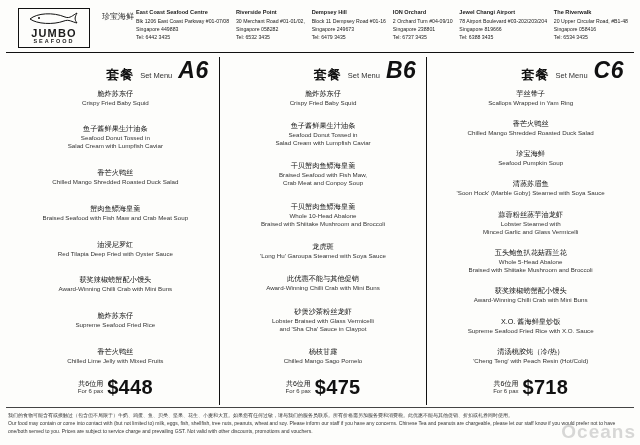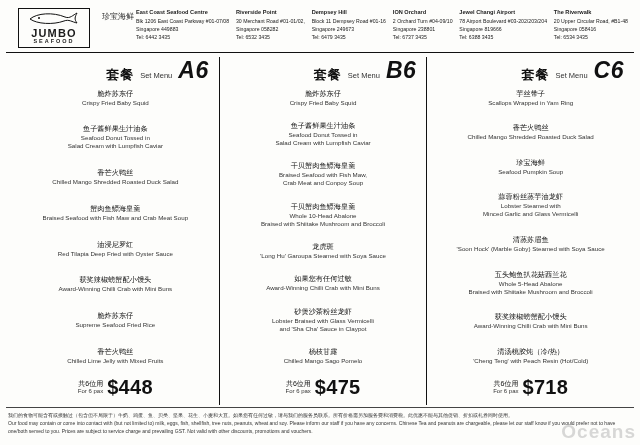--- a/index.html
+++ b/index.html
@@ -336,21 +336,21 @@
         </div>
         <div class="item">
           <div class="cn">干贝蟹肉鱼鳔海皇羹</div>
           <div class="en">Whole 10-Head Abalone<br>Braised with Shiitake Mushroom and Broccoli</div>
         </div>
         <div class="item">
           <div class="cn">龙虎斑</div>
           <div class="en">'Long Hu' Garoupa Steamed with Soya Sauce</div>
         </div>
         <div class="item">
-          <div class="cn">如果您有任何过敏</div>
+          <div class="cn">此优惠不能与其他促销</div>
           <div class="en">Award-Winning Chilli Crab with Mini Buns</div>
         </div>
         <div class="item">
           <div class="cn">砂煲沙茶粉丝龙虾</div>
           <div class="en">Lobster Braised with Glass Vermicelli<br>and 'Sha Cha' Sauce in Claypot</div>
         </div>
         <div class="item">
           <div class="cn">杨枝甘露</div>
           <div class="en">Chilled Mango Sago Pomelo</div>
         </div>
@@ -377,34 +377,38 @@
         </div>
         <div class="item">
           <div class="cn">香芒火鸭丝</div>
           <div class="en">Chilled Mango Shredded Roasted Duck Salad</div>
         </div>
         <div class="item">
           <div class="cn">珍宝海鲜</div>
           <div class="en">Seafood Pumpkin Soup</div>
         </div>
         <div class="item">
+          <div class="cn">清蒸苏眉鱼</div>
+          <div class="en">'Soon Hock' (Marble Goby) Steamed with Soya Sauce</div>
+        </div>
+        <div class="item">
           <div class="cn">蒜蓉粉丝蒸芋油龙虾</div>
           <div class="en">Lobster Steamed with<br>Minced Garlic and Glass Vermicelli</div>
         </div>
         <div class="item">
-          <div class="cn">清蒸苏眉鱼</div>
-          <div class="en">'Soon Hock' (Marble Goby) Steamed with Soya Sauce</div>
-        </div>
-        <div class="item">
           <div class="cn">五头鲍鱼扒花菇西兰花</div>
           <div class="en">Whole 5-Head Abalone<br>Braised with Shiitake Mushroom and Broccoli</div>
         </div>
         <div class="item">
           <div class="cn">获奖辣椒螃蟹配小馒头</div>
           <div class="en">Award-Winning Chilli Crab with Mini Buns</div>
+        </div>
+        <div class="item">
+          <div class="cn">X.O. 酱海鲜皇炒饭</div>
+          <div class="en">Supreme Seafood Fried Rice with X.O. Sauce</div>
         </div>
         <div class="item">
           <div class="cn">清汤桃胶炖（冷/热）</div>
           <div class="en">'Cheng Teng' with Peach Resin (Hot/Cold)</div>
         </div>
       </div>
       <div class="price-row">
         <div class="price-label">
           <div class="cn">共6位用</div>
           <div class="en">For 6 pax</div>

